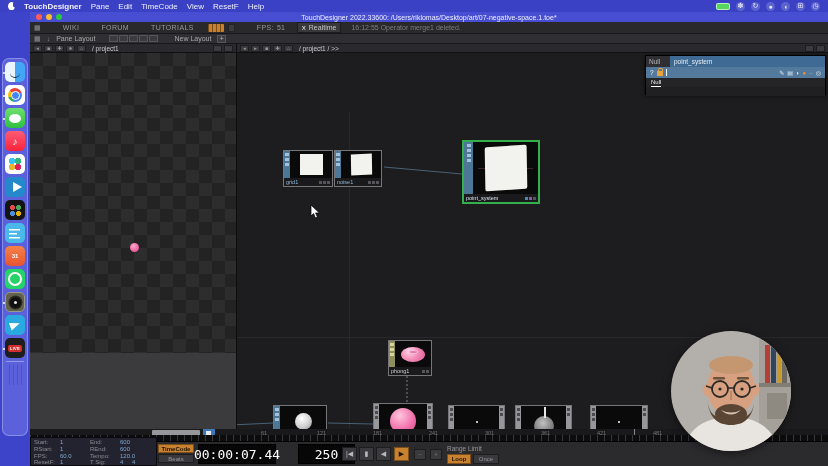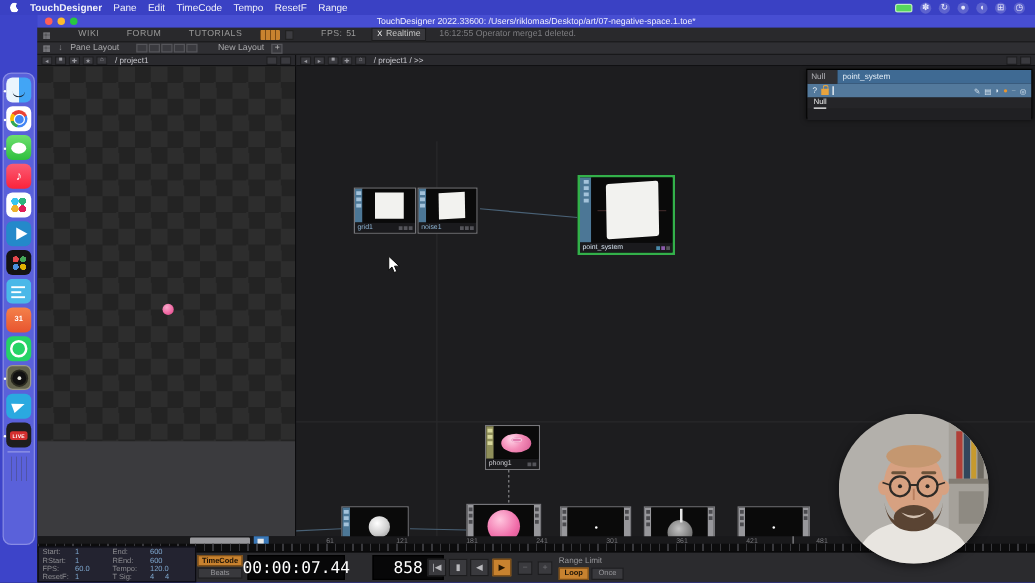--- a/index.html
+++ b/index.html
@@ -225,23 +225,23 @@
 <body>
 
 <div id="app">
 
   <div id="menubar" class="abs">
     <span class="apple"></span>
     <span class="mitem appname">TouchDesigner</span>
     <span class="mitem">Pane</span>
     <span class="mitem">Edit</span>
     <span class="mitem">TimeCode</span>
-    <span class="mitem">Tempo</span>
+    <span class="mitem">View</span>
     <span class="mitem">ResetF</span>
-    <span class="mitem">Range</span>
+    <span class="mitem">Help</span>
     <div id="menustatus">
       <span class="battery"></span>
       <span class="statglyph">✽</span>
       <span class="statglyph">↻</span>
       <span class="statglyph">●</span>
       <span class="statglyph">◖</span>
       <span class="statglyph">⊞</span>
       <span class="statglyph">◷</span>
     </div>
   </div>
@@ -542,21 +542,21 @@
       <span class="rlabel" style="left:679px">541</span>
       <span class="rlabel" style="left:735px">601</span>
       <div id="playhead"></div>
     </div>
     <div id="ticks" class="abs"></div>
 
     <div id="transport" class="abs">
       <div class="tbtn-sm tc" style="left:128px;top:2px">TimeCode</div>
       <div class="tbtn-sm bt" style="left:128px;top:12px">Beats</div>
       <div class="tdisplay" style="left:168px;width:78px">00:00:07.44</div>
-      <div class="tdisplay" style="left:268px;width:57px">858</div>
+      <div class="tdisplay" style="left:268px;width:57px">250</div>
       <div class="pbtn2" style="left:312px">|◀</div>
       <div class="pbtn2" style="left:329px">▮</div>
       <div class="pbtn2" style="left:346px">◀</div>
       <div class="pbtn2 play" style="left:364px">▶</div>
       <div class="pbtn2 dim" style="left:384px">−</div>
       <div class="pbtn2 dim" style="left:400px">+</div>
       <div id="rangelimit">Range Limit</div>
       <div class="rngbtn tc" style="left:417px;width:24px">Loop</div>
       <div class="rngbtn bt" style="left:443px;width:26px">Once</div>
     </div>

